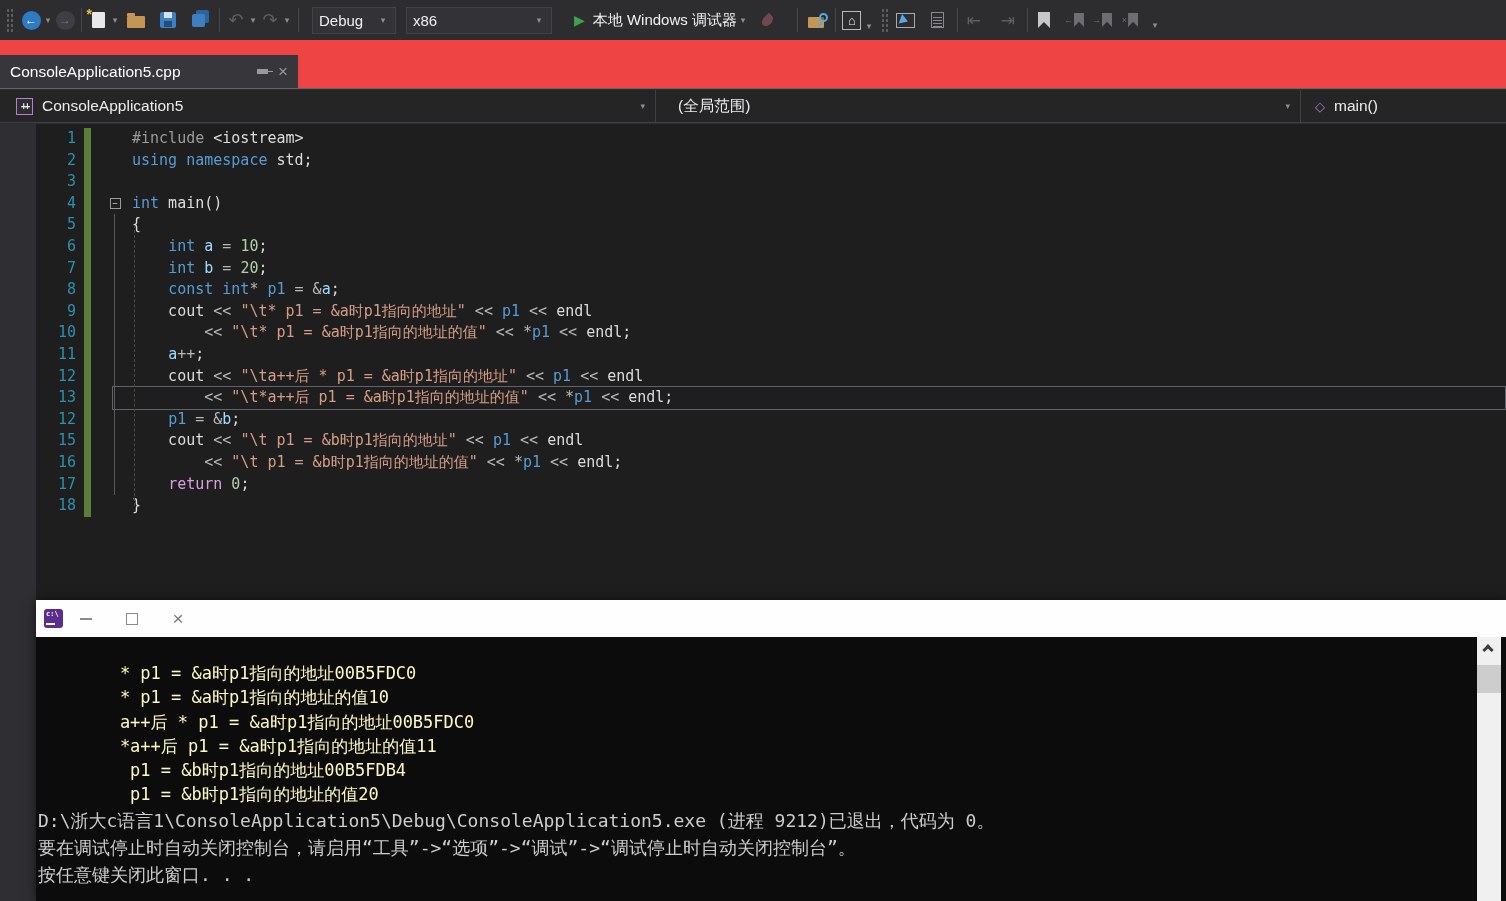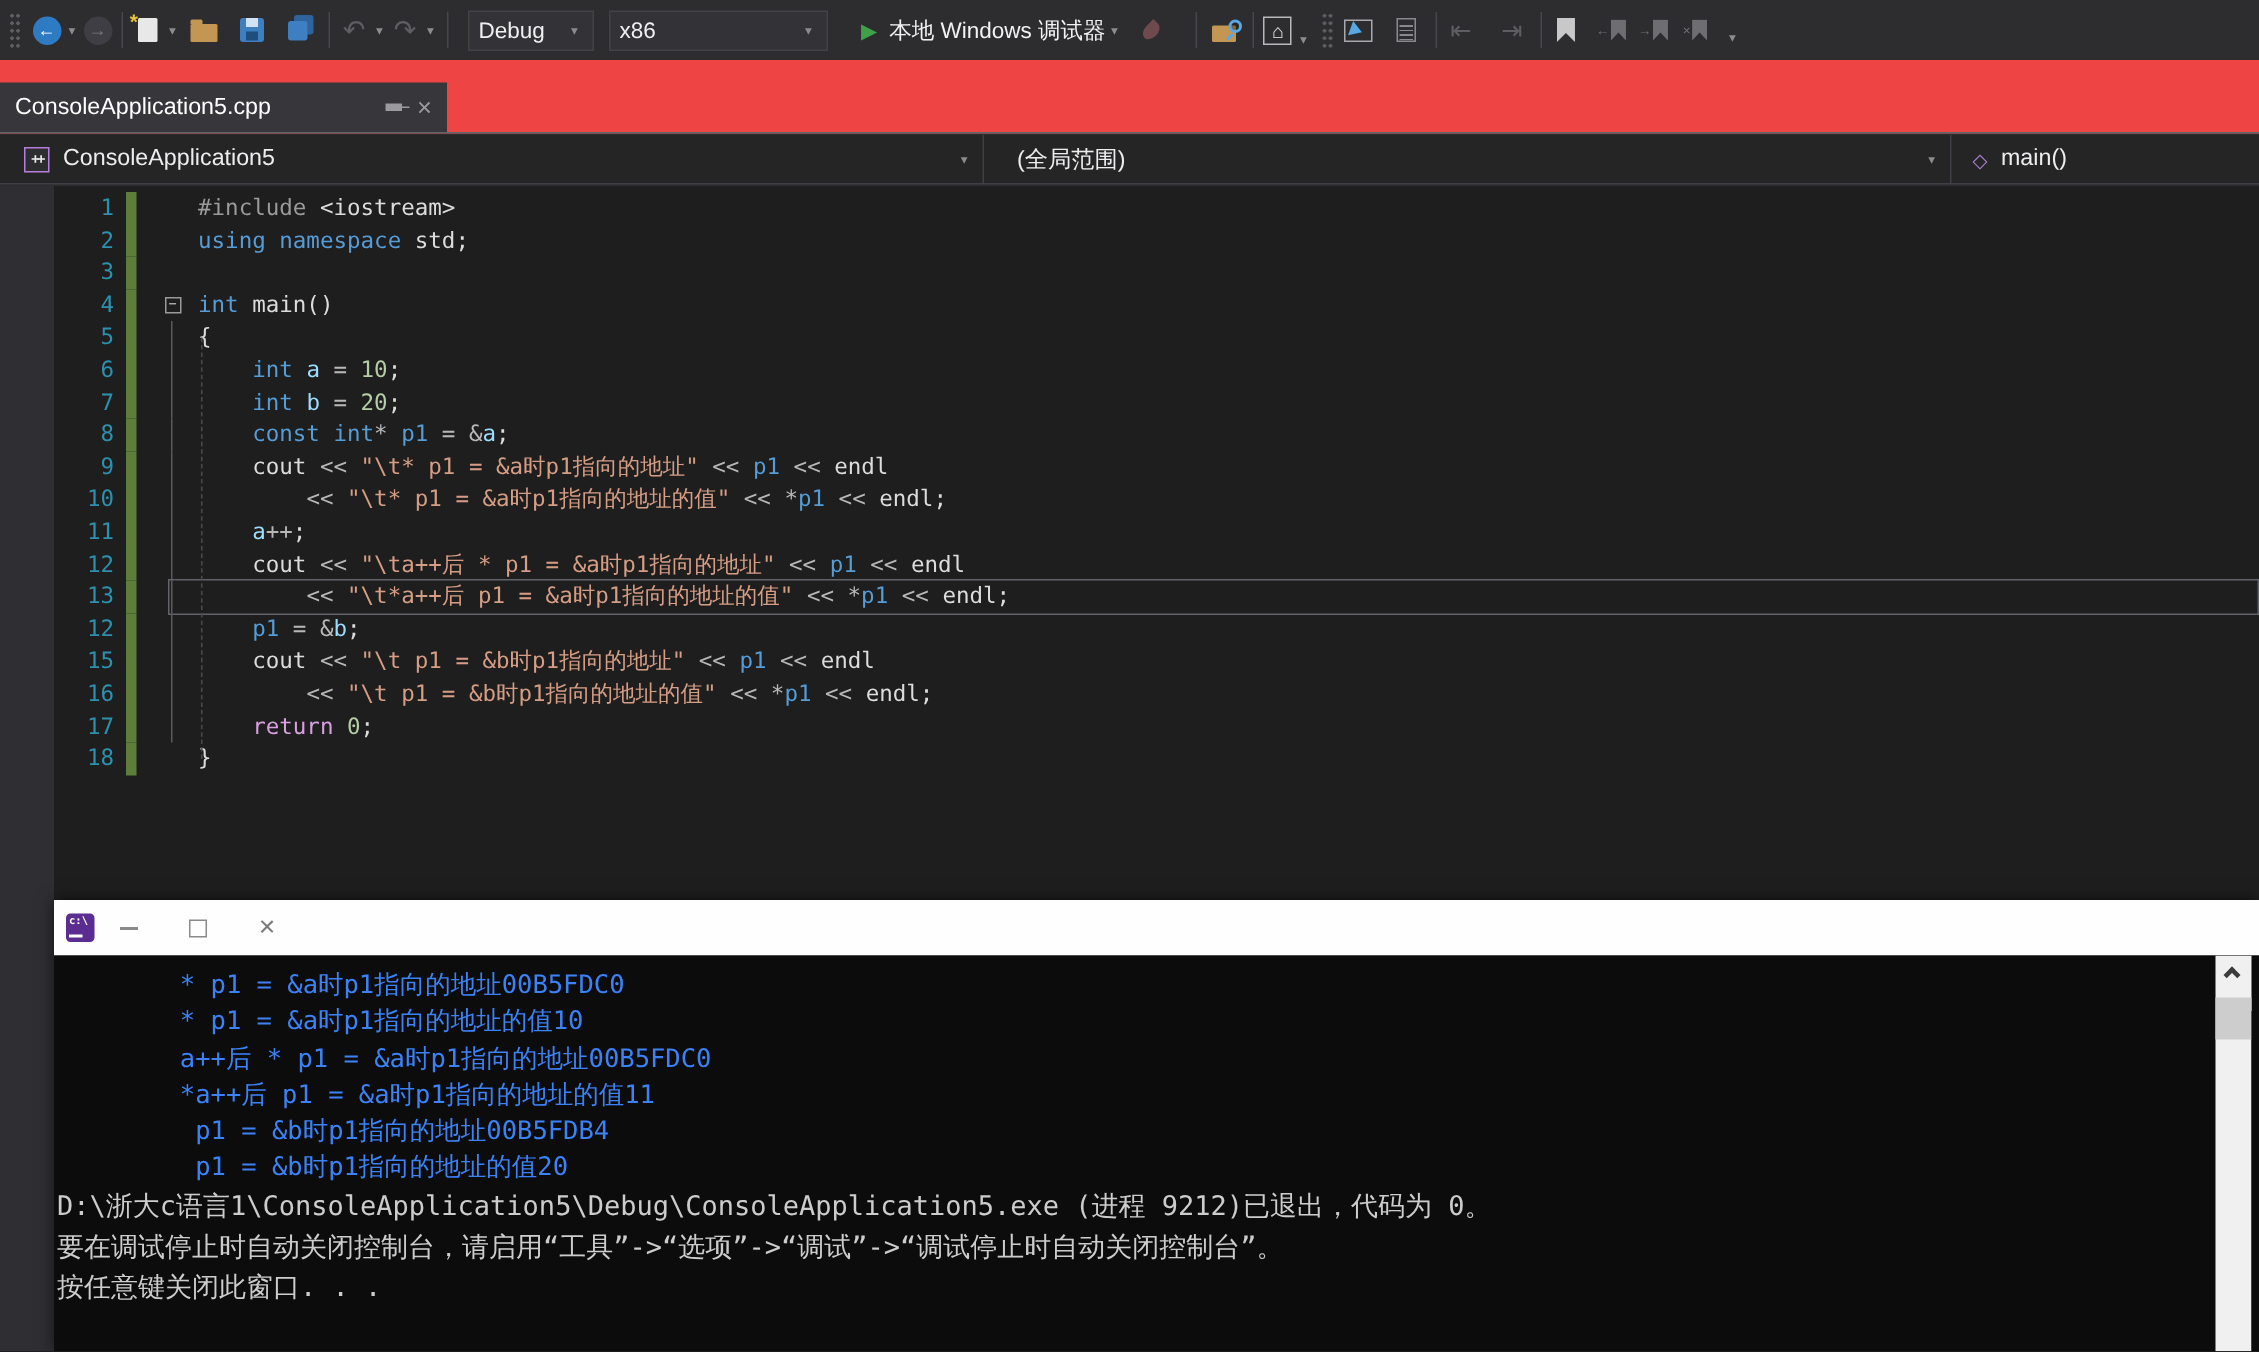--- a/index.html
+++ b/index.html
@@ -96,21 +96,21 @@
   #con-title{position:relative;height:37px;background:#FEFEFE;display:flex;align-items:center;padding-left:8px;}
   .conico{width:19px;height:19px;background:#5C2D91;border-radius:3px;color:#FFFFFF;
           font:bold 7px "DejaVu Sans Mono",monospace;padding:2px 0 0 2px;line-height:7px;}
   .conico b{display:block;width:9px;height:2px;background:#fff;margin-top:5px;}
   #con-title .ctxt{color:#606060;font-size:15.5px;margin-left:9px;flex:1;}
   .winbtn{width:46px;height:37px;display:flex;align-items:center;justify-content:center;color:#8A8A8A;}
   .minglyph{width:12px;height:2px;background:#8A8A8A;}
   .maxglyph{width:12px;height:12px;border:1px solid #8A8A8A;}
   .closeglyph{font-size:19px;font-weight:300;color:#7A7A7A;line-height:1;}
   #con-body{position:relative;height:264px;background:#0C0C0C;overflow:hidden;}
-  #con-out{padding:8px 0 0 2px;font:17px "DejaVu Sans Mono",monospace;line-height:24.3px;color:#3b82f6;white-space:pre;}
+  #con-out{padding:24px 0 0 2px;font:17px "DejaVu Sans Mono",monospace;line-height:24.3px;color:#fef9c3;white-space:pre;}
   #con-exit{padding-left:2px;font:18px "DejaVu Sans Mono",monospace;line-height:27px;color:#CCCCCC;white-space:pre;}
   #con-scroll{position:absolute;right:5px;top:0;width:24px;height:100%;background:#F0F0F0;}
   #con-scroll .chev{position:absolute;left:7px;top:9px;width:8px;height:8px;border-left:3px solid #3C3C3C;border-top:3px solid #3C3C3C;transform:rotate(45deg);}
   #con-scroll .thumb{position:absolute;left:0;top:28px;width:100%;height:28px;background:#CDCDCD;}
   #con-edge{position:absolute;right:0;top:37px;width:5px;height:264px;background:#0C0C0C;}
 </style>
 </head>
 <body>
 
 <div id="screen">

